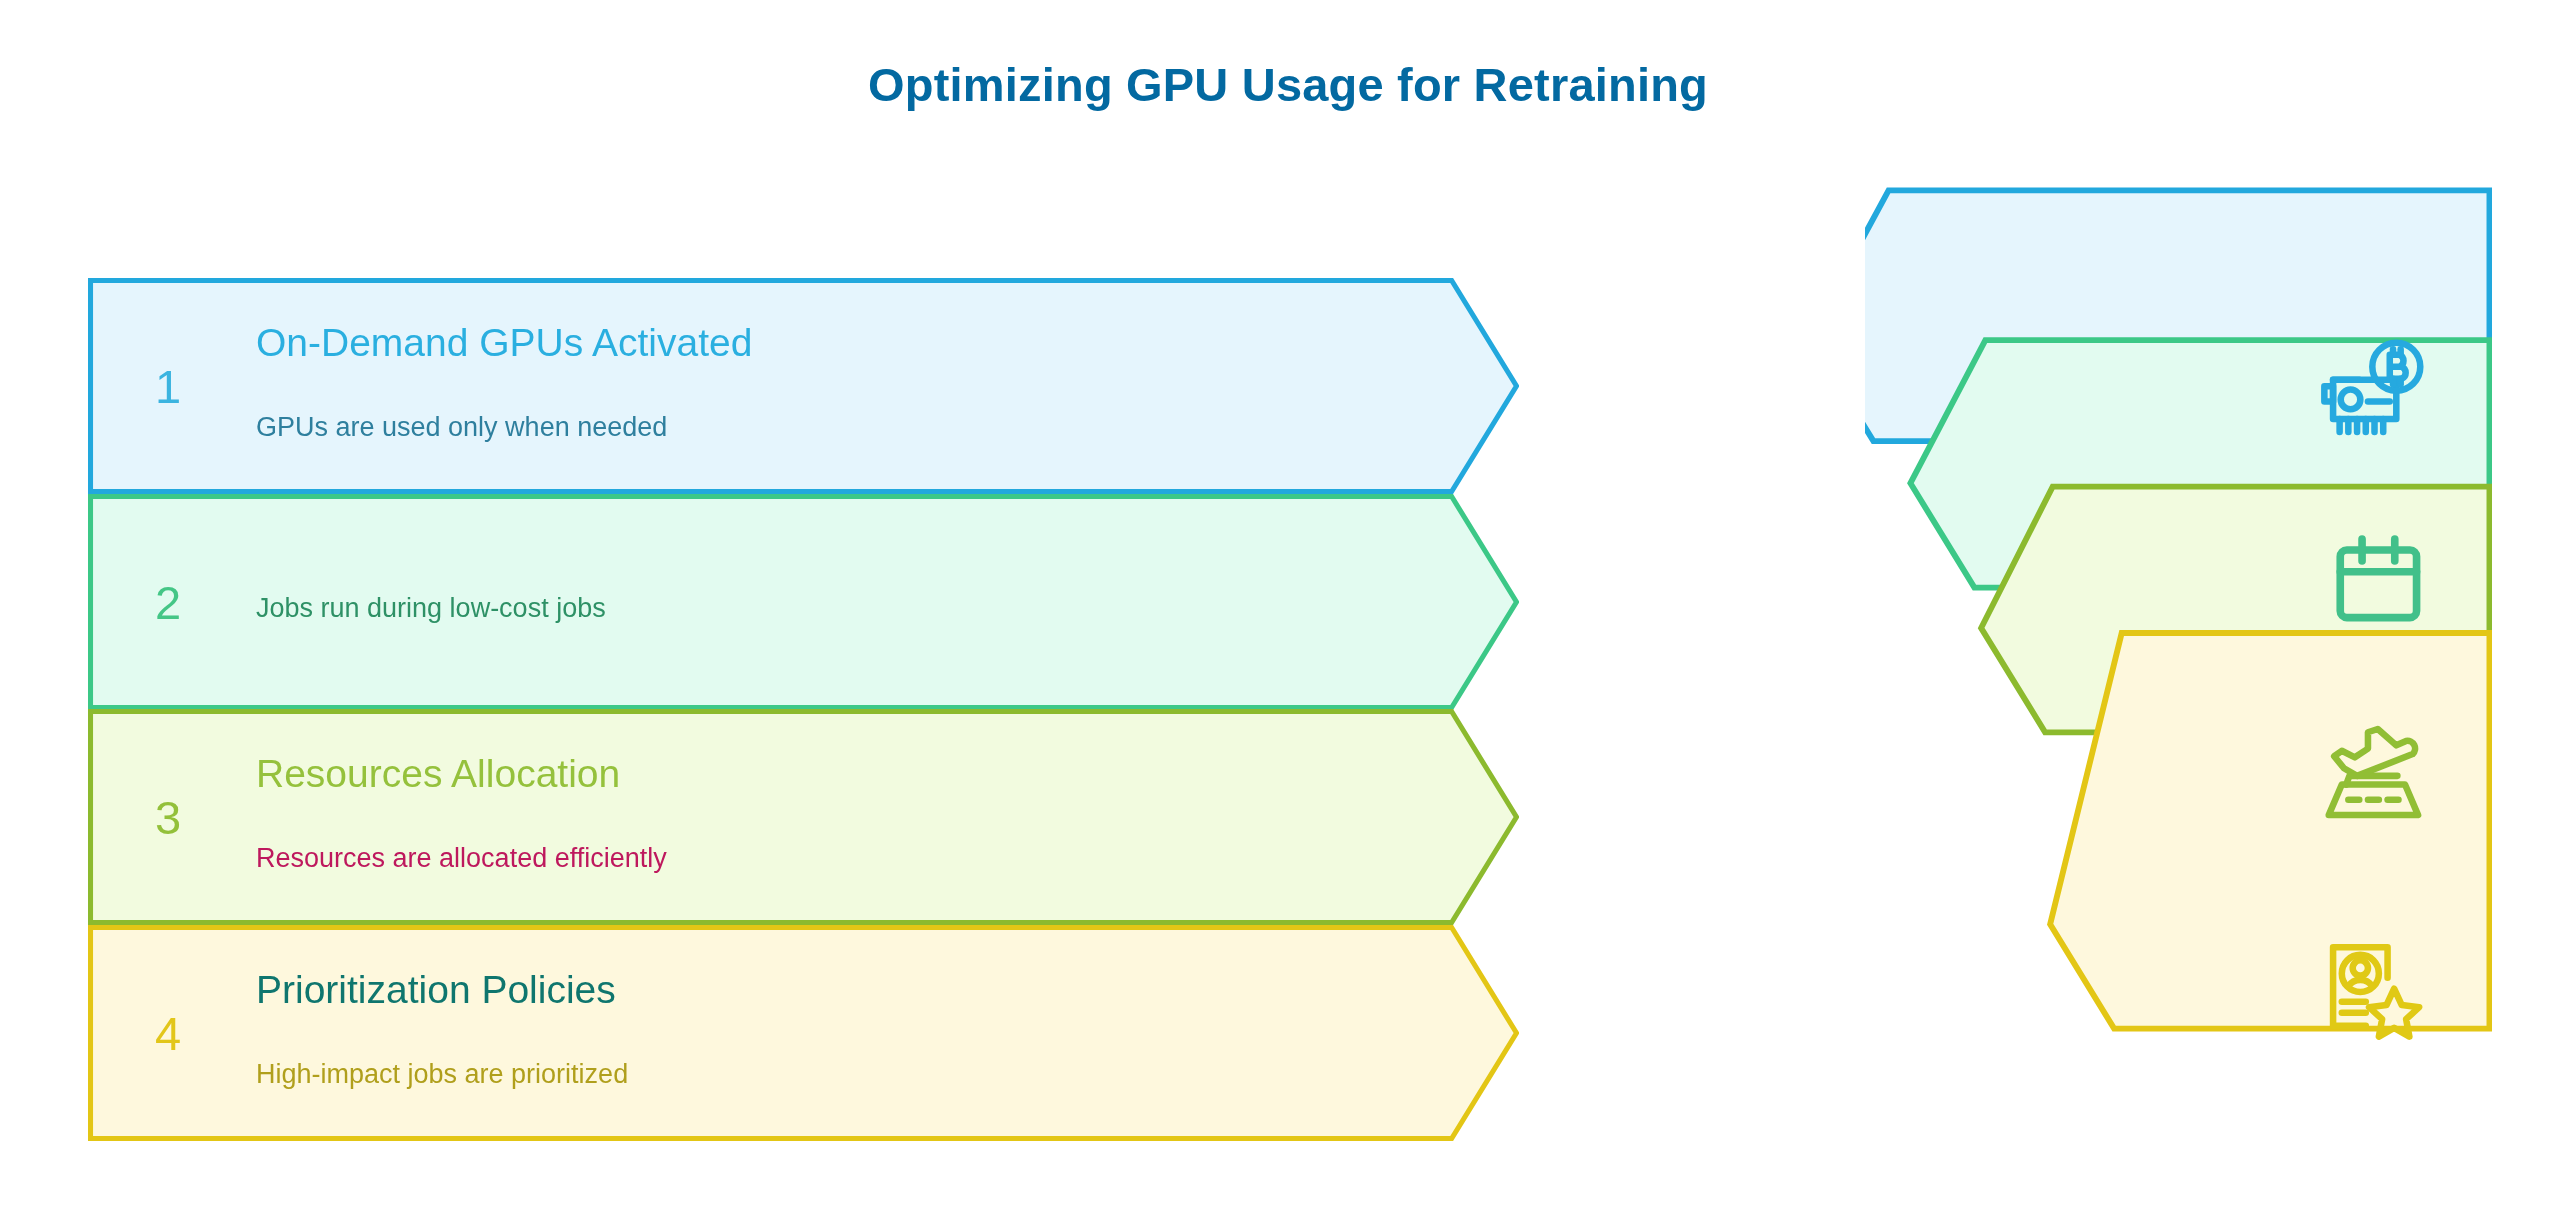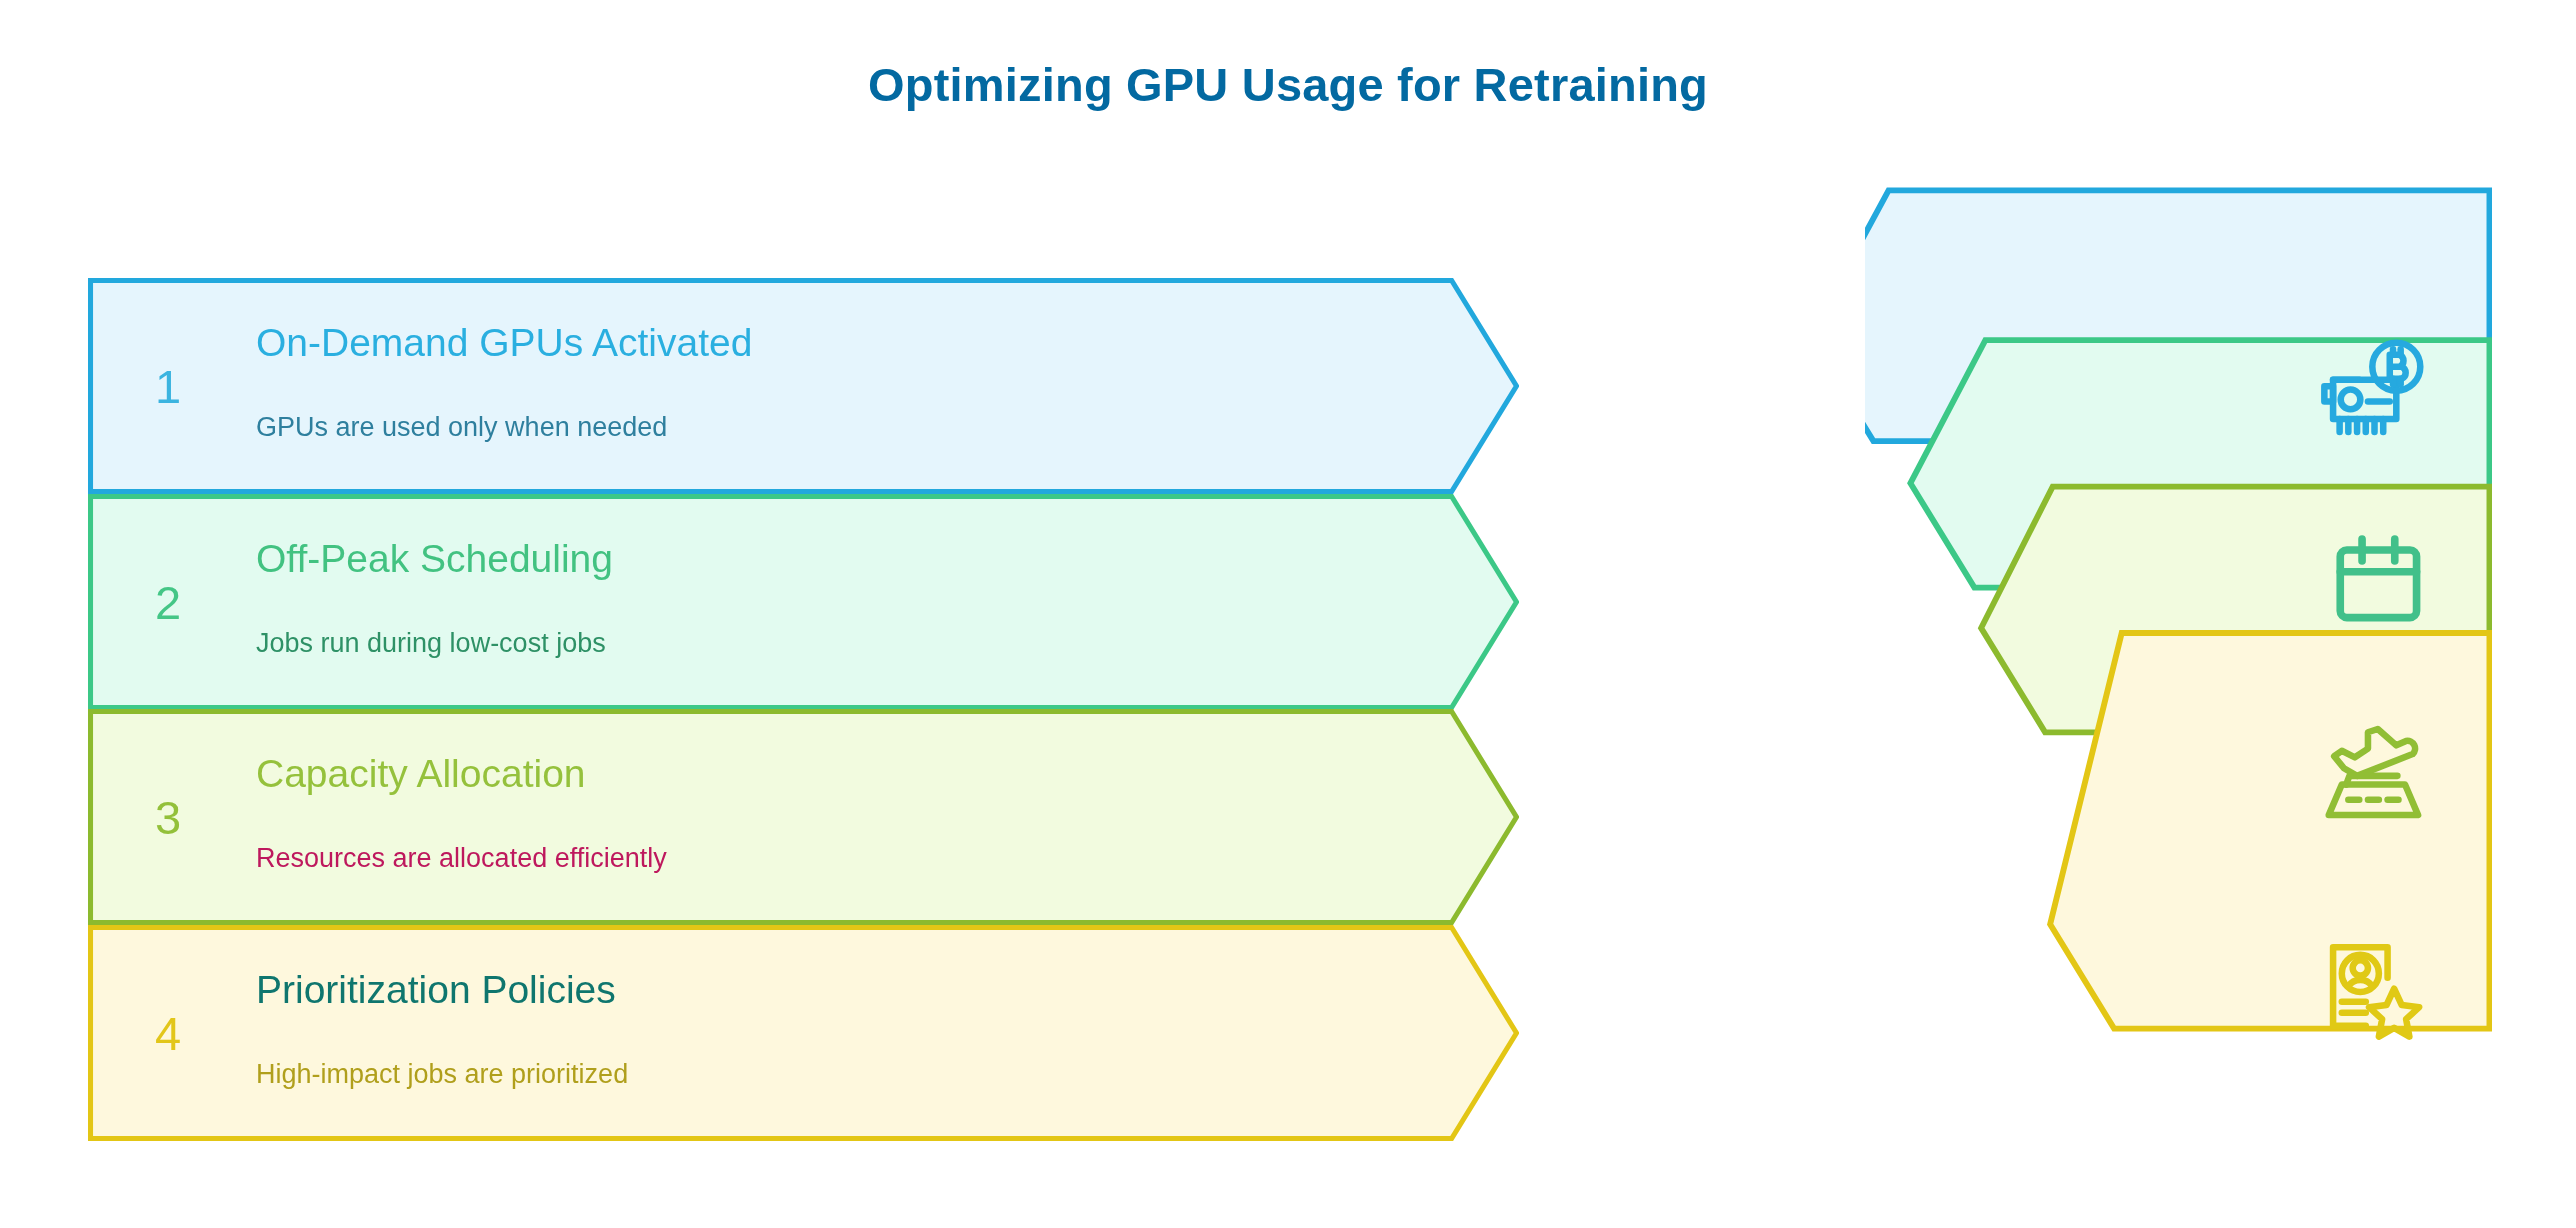--- a/index.html
+++ b/index.html
@@ -124,32 +124,31 @@
       <div class="band-sub" style="color:#2e7f9e;">GPUs are used only when needed</div>
     </div>
   </div>
 
   <div class="band" style="top:216px;">
     <svg class="band-svg" viewBox="0 0 1700 256" preserveAspectRatio="none">
       <polygon points="3,3 1620,3 1697,128 1620,253 3,253" fill="#e2fbf0" stroke="#3cc887" stroke-width="6" stroke-linejoin="miter"></polygon>
     </svg>
     <div class="band-num" style="color:#44c686;">2</div>
     <div class="band-text">
-      <div class="band-title" style="color:#42c281;">Off-Peak Scheduling</div>
       <div class="band-sub" style="color:#2e9166;">Jobs run during low-cost jobs</div>
     </div>
   </div>
 
   <div class="band" style="top:431px;">
     <svg class="band-svg" viewBox="0 0 1700 256" preserveAspectRatio="none">
       <polygon points="3,3 1620,3 1697,128 1620,253 3,253" fill="#f2fbdf" stroke="#8cba2e" stroke-width="6" stroke-linejoin="miter"></polygon>
     </svg>
     <div class="band-num" style="color:#93c03a;">3</div>
     <div class="band-text">
-      <div class="band-title" style="color:#95c13c;">Capacity Allocation</div>
+      <div class="band-title" style="color:#95c13c;">Resources Allocation</div>
       <div class="band-sub" style="color:#be185d;">Resources are allocated efficiently</div>
     </div>
   </div>
 
   <div class="band" style="top:647px;">
     <svg class="band-svg" viewBox="0 0 1700 256" preserveAspectRatio="none">
       <polygon points="3,3 1620,3 1697,128 1620,253 3,253" fill="#fef8dd" stroke="#e3c615" stroke-width="6" stroke-linejoin="miter"></polygon>
     </svg>
     <div class="band-num" style="color:#e2c61a;">4</div>
     <div class="band-text">

